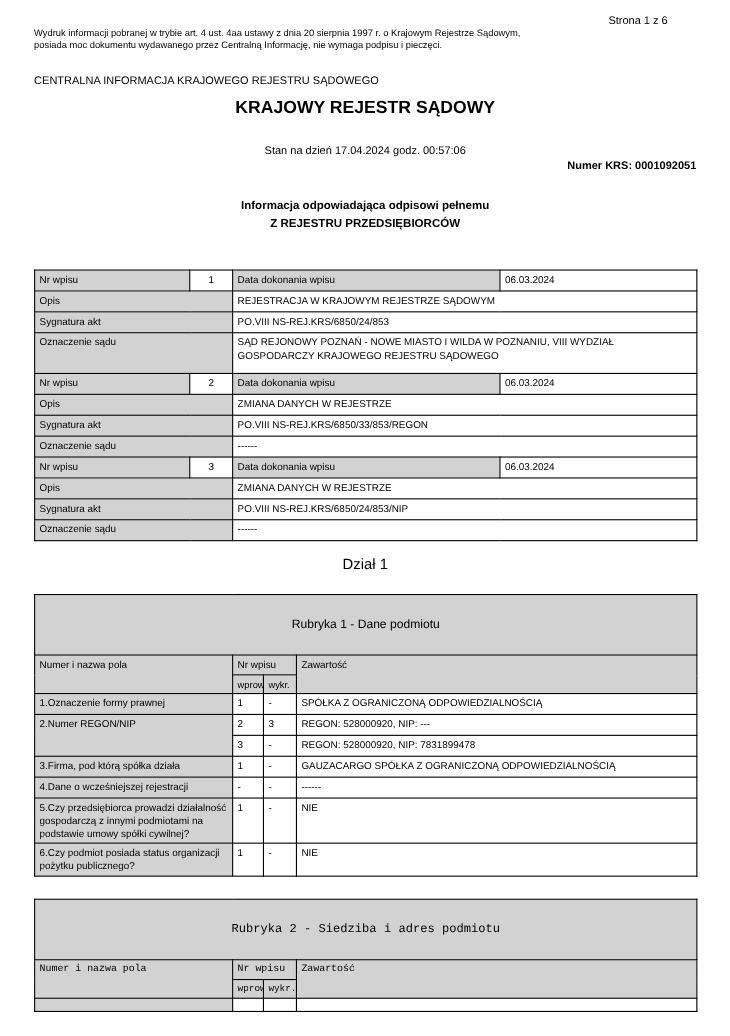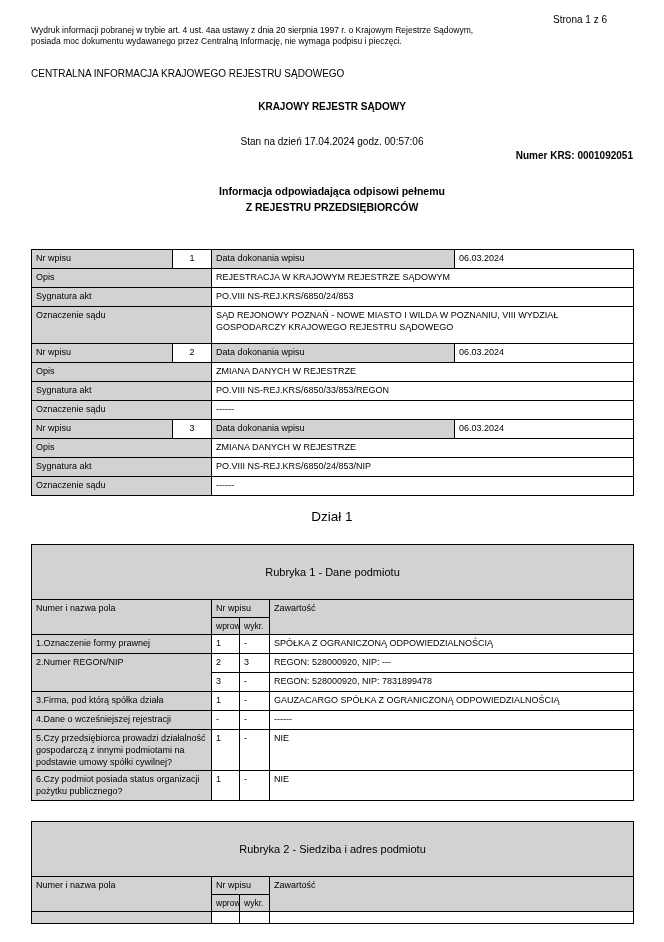--- a/index.html
+++ b/index.html
@@ -3,29 +3,29 @@
 <meta charset="utf-8">
 <style>
   * { margin:0; padding:0; box-sizing:border-box; }
   html,body { background:#fff; }
   body { font-family:"Liberation Sans", sans-serif; color:#000; }
   .page { position:relative; width:664px; height:942px; background:#fff; overflow:hidden; }
   .page-num { padding:14px 57px 0 0; text-align:right; font-size:10px; }
   .content { margin:0 31px; width:602px; }
   .disclaimer { font-size:8.5px; line-height:11px; }
   .org { margin-top:21px; font-size:10px; }
-  .reg-title { margin-top:22px; text-align:center; font-size:10px; font-weight:bold; }
+  .reg-title { margin-top:11px; text-align:center; font-size:16px; font-weight:bold; }
   .state { margin-top:24px; text-align:center; font-size:10px; }
   .krs { margin-top:3px; text-align:right; font-size:10px; font-weight:bold; }
   .info { margin-top:22px; text-align:center; font-size:10.5px; font-weight:bold; line-height:16px; }
   .dzial { margin:13px 0 20px 0; text-align:center; font-size:13.5px; }
 
   table { border-collapse:collapse; width:602px; table-layout:fixed; margin-top:0; }
   table.entries { margin-top:34px; }
-  table.rubryka2 { margin-top:20px; }
+  table.rubryka2 { margin-top:20px;font-family:Liberation Mono, monospace; }
   td { border:1px solid #000; font-size:9px; padding:2px 4px; vertical-align:top; text-align:left; line-height:12px; height:19px; overflow:hidden; }
   .g { background:var(--g, #d2d2d2); }
   .title-row td { text-align:center; font-size:11px; height:22px; padding:21px 2px; }
   .num { text-align:center; }
   .sub { font-size:8.5px; height:17px; }
   .hdr { height:18px; }
   tr.cut td { border-bottom:1px solid #000; }
   .partial { height:12px; }
 </style>
 </head>

